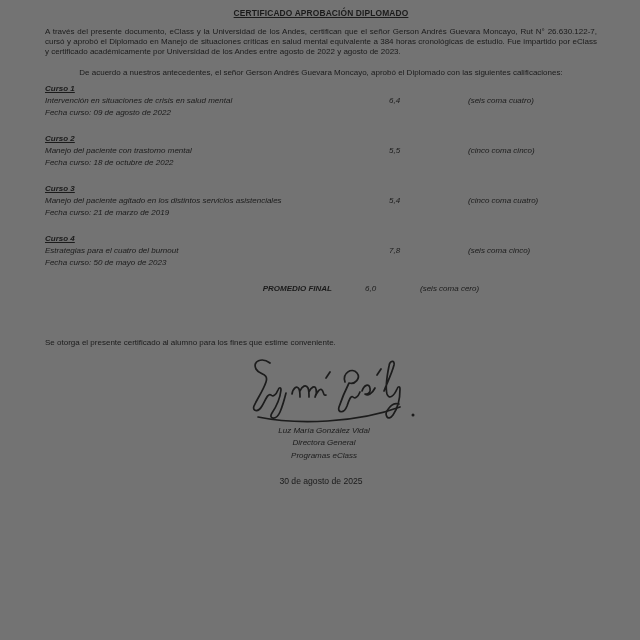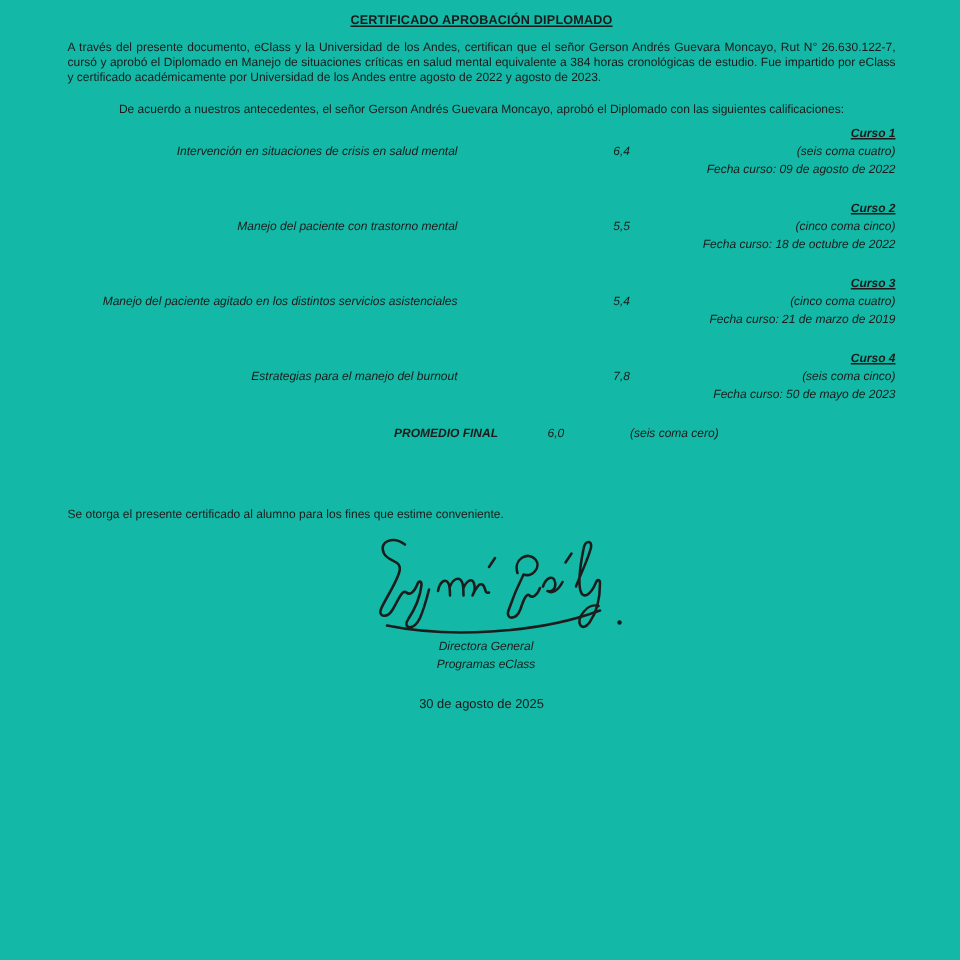--- a/index.html
+++ b/index.html
@@ -4,21 +4,21 @@
 <style>
   html, body {
     margin: 0;
     padding: 0;
     background: #ffffff;
   }
   .page {
     position: relative;
     width: 640px;
     height: 640px;
-    background: #14b8a6;
+    background: #737373;
     color: #1b1b1b;
     font-family: "Liberation Sans", sans-serif;
     font-size: 8px;
     overflow: hidden;
   }
   .content {
     padding: 8px 43px 0 45px;
   }
   .title {
     margin: 0;
@@ -33,38 +33,38 @@
     text-align: justify;
     line-height: 10px;
   }
   .grades-intro {
     margin: 11px 0 0 0;
     line-height: 10px;
     text-align: center;
   }
   .courses {
     margin-top: 0;
-    text-align: right;
   }
   .course {
     margin-top: 15px;
   }
   .course:first-child {
     margin-top: 5px;
   }
   .course-heading {
     font-weight: bold;
     font-style: italic;
     text-decoration: underline;
     line-height: 12px;
   }
   .course-row {
     display: flex;
     align-items: center;
     font-style: italic;
+    gap: 24px;
   }
   .course-name {
     width: 320px;
     padding-right: 60px;
     box-sizing: border-box;
     line-height: 11.5px;
     flex-shrink: 0;
   }
   .grade {
     width: 55px;
@@ -156,21 +156,21 @@
           <div class="course-name">Manejo del paciente agitado en los distintos servicios asistenciales</div>
           <div class="grade">5,4</div>
           <div class="grade-words">(cinco coma cuatro)</div>
         </div>
         <div class="course-date">Fecha curso: 21 de marzo de 2019</div>
       </div>
 
       <div class="course">
         <div class="course-heading">Curso 4</div>
         <div class="course-row">
-          <div class="course-name">Estrategias para el manejo del burnout</div>
+          <div class="course-name">Estrategias para el cuatro del burnout</div>
           <div class="grade">7,8</div>
           <div class="grade-words">(seis coma cinco)</div>
         </div>
         <div class="course-date">Fecha curso: 50 de mayo de 2023</div>
       </div>
 
     </section>
 
     <div class="final-row">
       <div class="final-label">PROMEDIO FINAL</div>
@@ -189,20 +189,21 @@
           <path d="M 84 23 L 88 17"></path>
           <path d="M 103 27 C 100 18 110 12 115 18 C 119 23 113 30 107 28 C 103 36 99 46 97 52 C 95 58 102 59 105 51 C 107 45 109 40 111 42 C 113 44 116 42 118 37 M 120 36 C 122 30 127 28 128 33 C 129 37 126 40 123 39 C 126 41 130 39 133 33"></path>
           <path d="M 135 20 L 139 14"></path>
           <path d="M 142 36 C 145 28 150 18 152 10 C 153 5 148 5 147 11 C 145 21 143 32 145 39 C 147 45 152 41 155 34 C 156 31 158 31 158 34 C 158 43 156 53 151 60 C 146 67 141 60 147 53 C 150 49 154 48 157 49"></path>
           <path d="M 16 62 C 55 70 115 68 158 52"></path>
           <circle cx="171" cy="60" r="1.5" fill="#1c1c1c" stroke="none"></circle>
         </g>
       </svg>
 
       <div class="signer">
+        <div>Luz María González Vidal</div>
         <div>Directora General</div>
         <div>Programas eClass</div>
       </div>
 
       <div class="issue-date">30 de agosto de 2025</div>
 
     </div>
 
   </div>
 </div>

